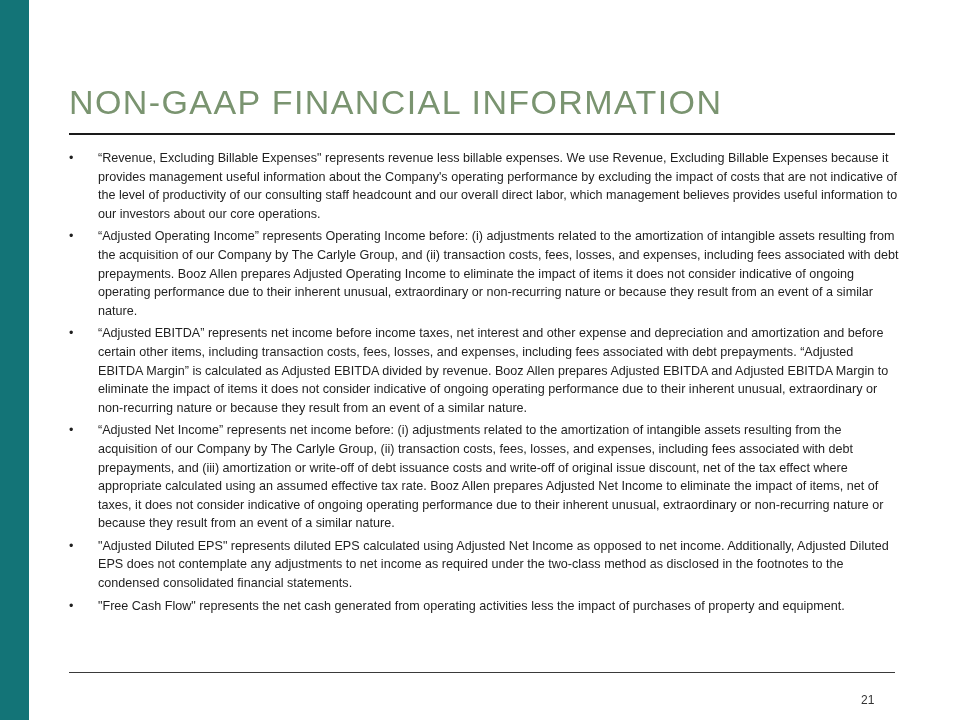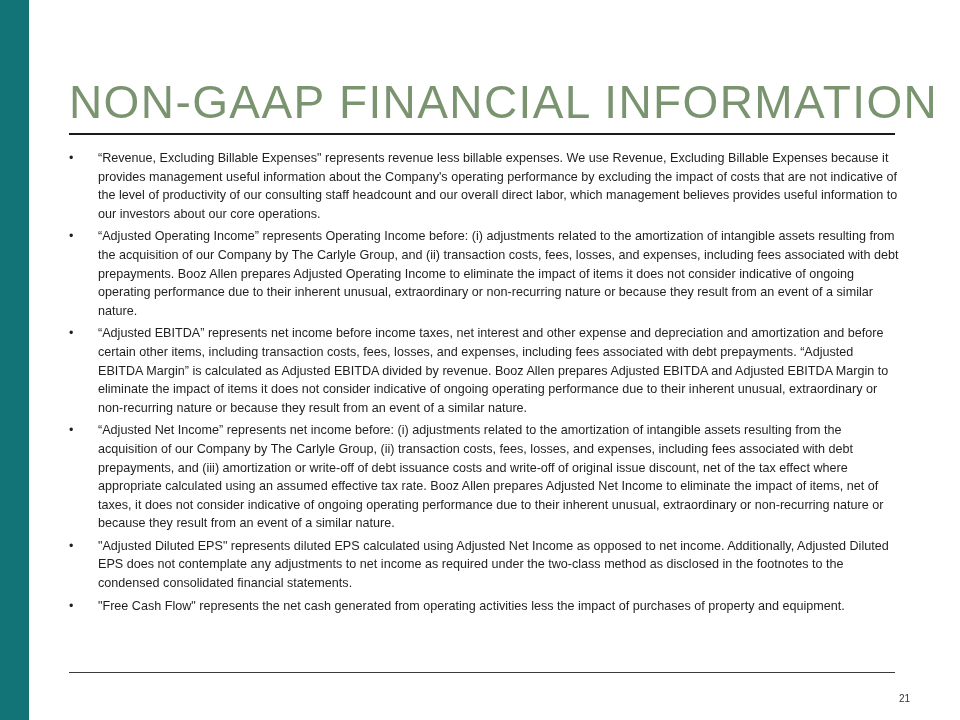--- a/index.html
+++ b/index.html
@@ -7,21 +7,21 @@
   body { position: relative; font-family: "Liberation Sans", sans-serif; }
 
   .side-bar {
     position: absolute; left: 0; top: 0; width: 29px; height: 720px;
     background: #137477;
   }
 
   .title {
     position: absolute; left: 69px; top: 80px;
     font-family: "Liberation Sans", sans-serif;
-    font-size: 46px; letter-spacing: 1.4px;
+    font-size: 34px; letter-spacing: 1.4px;
     color: #7a9470; font-weight: normal;
     white-space: nowrap; line-height: 44px;
   }
 
   .rule-top {
     position: absolute; left: 69px; top: 133px; width: 826px; height: 2px;
     background: #1a1a1a;
   }
 
   .bullets {
@@ -36,23 +36,23 @@
   .bullets li .dot {
     position: absolute; left: 0; top: 0; width: 10px; text-align: left;
   }
 
   .rule-bottom {
     position: absolute; left: 69px; top: 672px; width: 826px; height: 1px;
     background: #3a3a3a;
   }
 
   .page-num {
-    position: absolute; left: 899px; top: 693px;
+    position: absolute; left: 861px; top: 693px;
     font-family: "Liberation Sans", sans-serif;
-    font-size: 10px; color: #333333;
+    font-size: 12px; color: #333333;
   }
 </style>
 </head>
 <body>
 
 <div class="side-bar"></div>
 
 <h1 class="title">NON-GAAP FINANCIAL INFORMATION</h1>
 
 <div class="rule-top"></div>

